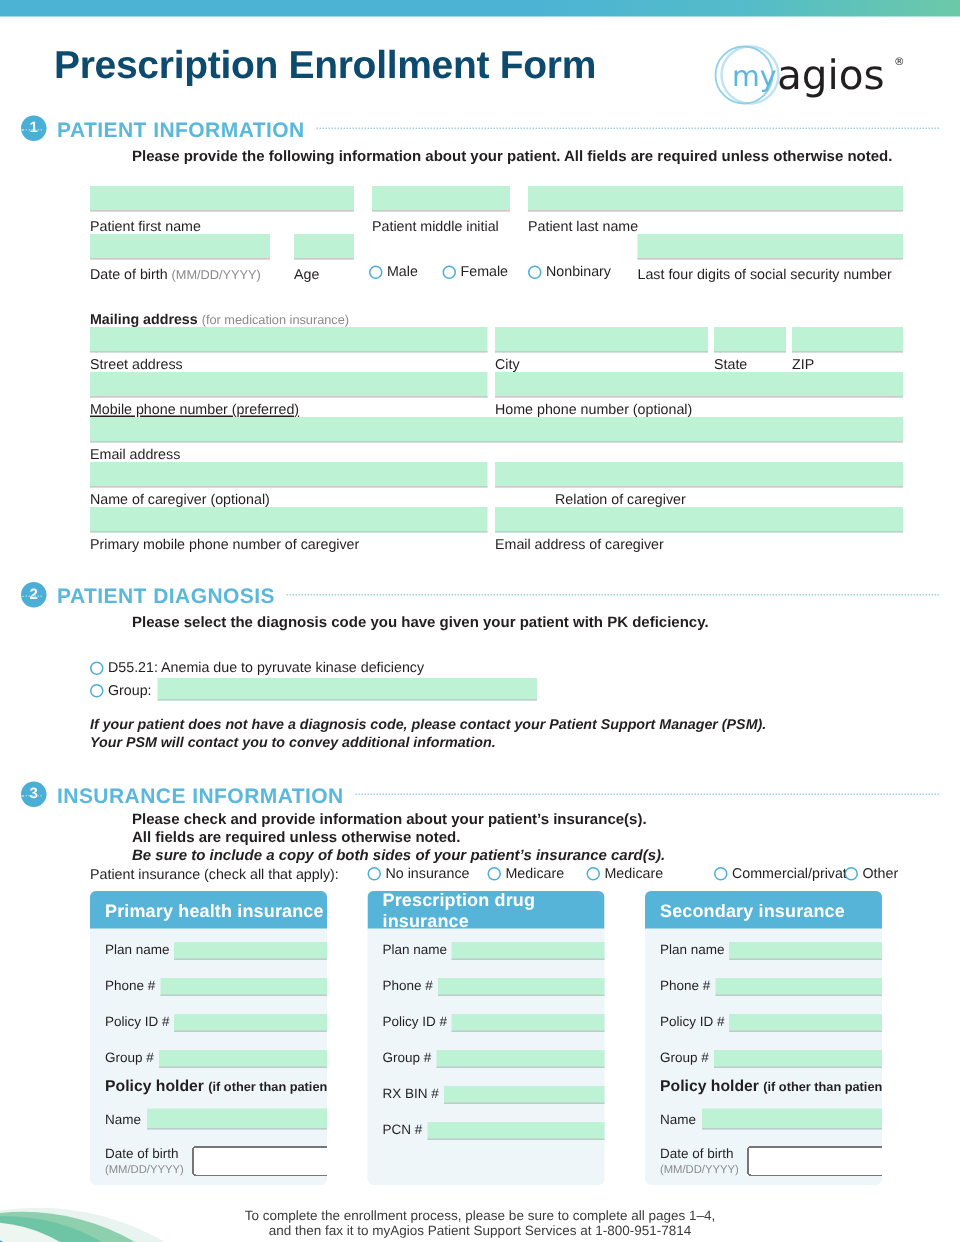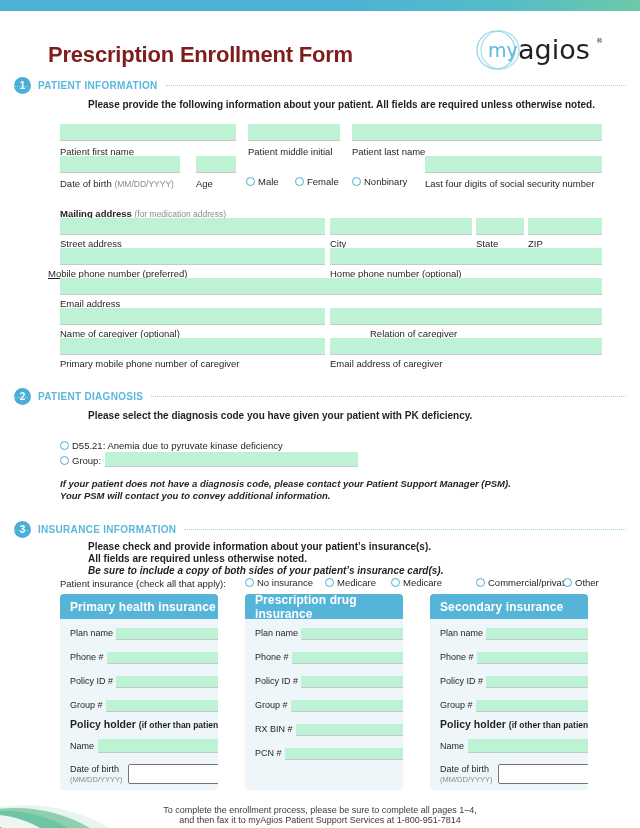--- a/index.html
+++ b/index.html
@@ -18,34 +18,34 @@
     position:absolute;left:0;top:0;width:640px;height:11px;
     background:linear-gradient(90deg,#4cb3d4 0%,#4cb3d4 55%,#54bcc9 78%,#6cc9a8 100%);
   }
 
   
   .swoosh{position:absolute;left:0;bottom:0;width:200px;height:110px;overflow:hidden;pointer-events:none;}
 
   
   .header{position:absolute;left:36px;top:28px;width:568px;height:46px;}
   .form-title{
-    font-size:22px;font-weight:bold;color:#7f1d1d;letter-spacing:-0.2px;
-    margin:12px;line-height:30px;
+    font-size:26px;font-weight:bold;color:#0c4a6e;letter-spacing:-0.2px;
+    margin:0;line-height:30px;
   }
   .logo{position:absolute;right:0;top:-2px;width:130px;height:48px;}
 
   
   .section-head{position:absolute;left:14px;display:flex;align-items:center;width:612px;}
   .sec-num{
     width:17px;height:17px;border-radius:50%;background:#4aaed6;color:#fff;
     font-size:10px;font-weight:bold;display:flex;align-items:center;justify-content:center;
     flex:0 0 auto;
   }
   .sec-title{
-    margin-left:7px;font-size:10px;font-weight:bold;color:#5bb8dd;letter-spacing:.3px;
+    margin-left:7px;font-size:14px;font-weight:bold;color:#5bb8dd;letter-spacing:.3px;
     white-space:nowrap;
   }
   .sec-rule{
     flex:1 1 auto;margin-left:8px;height:1px;
     border-top:1.5px dotted #9fd3e8;
   }
   .sec-rule-left{
     position:absolute;left:0;top:50%;width:14px;height:1px;border-top:1.5px dotted #9fd3e8;
   }
 
@@ -163,36 +163,36 @@
   </div>
   <div class="radio" style="left:352px;top:176px;">
     <span class="dot"></span>
     <span class="rl">Nonbinary</span>
   </div>
 
   <div class="lbl" style="left:425px;top:178px;">Last four digits of social security number</div>
 
   <div class="lbl" style="left:60px;top:208px;">
     <b>Mailing address</b>
-    <span class="hint">(for medication address)</span>
+    <span class="hint">(for medication insurance)</span>
   </div>
 
   <input class="fld" style="left: 60px; top: 218px; width: 265px; height: 17px;" value="">
   <input class="fld" style="left: 330px; top: 218px; width: 142px; height: 17px;" value="">
   <input class="fld" style="left: 476px; top: 218px; width: 48px; height: 17px;" value="">
   <input class="fld" style="left: 528px; top: 218px; width: 74px; height: 17px;" value="">
 
   <div class="lbl" style="left:60px;top:238px;">Street address</div>
   <div class="lbl" style="left:330px;top:238px;">City</div>
   <div class="lbl" style="left:476px;top:238px;">State</div>
   <div class="lbl" style="left:528px;top:238px;">ZIP</div>
 
   <input class="fld" style="left: 60px; top: 248px; width: 265px; height: 17px;" value="">
   <input class="fld" style="left: 330px; top: 248px; width: 272px; height: 17px;" value="">
-  <div class="lbl" style="left:48px;top:268px;text-decoration:underline;">Mobile phone number (preferred)</div>
+  <div class="lbl" style="left:60px;top:268px;text-decoration:underline;">Mobile phone number (preferred)</div>
   <div class="lbl" style="left:330px;top:268px;">Home phone number (optional)</div>
 
   <input class="fld" style="left: 60px; top: 278px; width: 542px; height: 17px;" value="">
   <div class="lbl" style="left:60px;top:298px;">Email address</div>
 
   <input class="fld" style="left: 60px; top: 308px; width: 265px; height: 17px;" value="">
   <input class="fld" style="left: 330px; top: 308px; width: 272px; height: 17px;" value="">
   <div class="lbl" style="left:60px;top:328px;">Name of caregiver (optional)</div>
   <div class="lbl" style="left:330px;top:328px;padding-left:40px;">Relation of caregiver</div>
 

